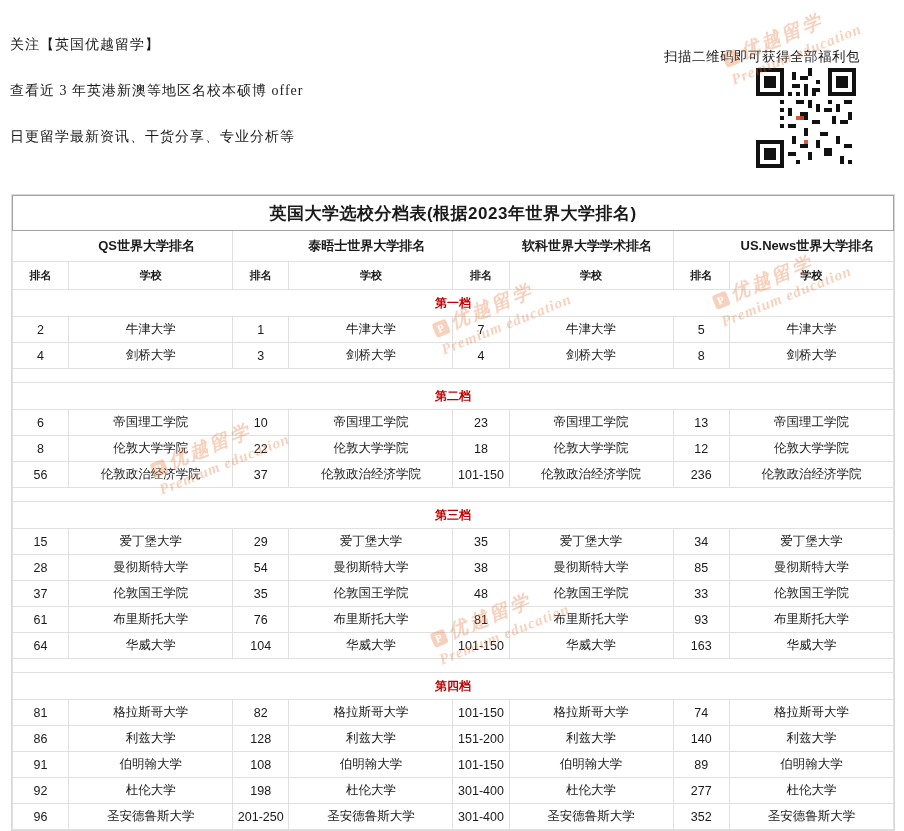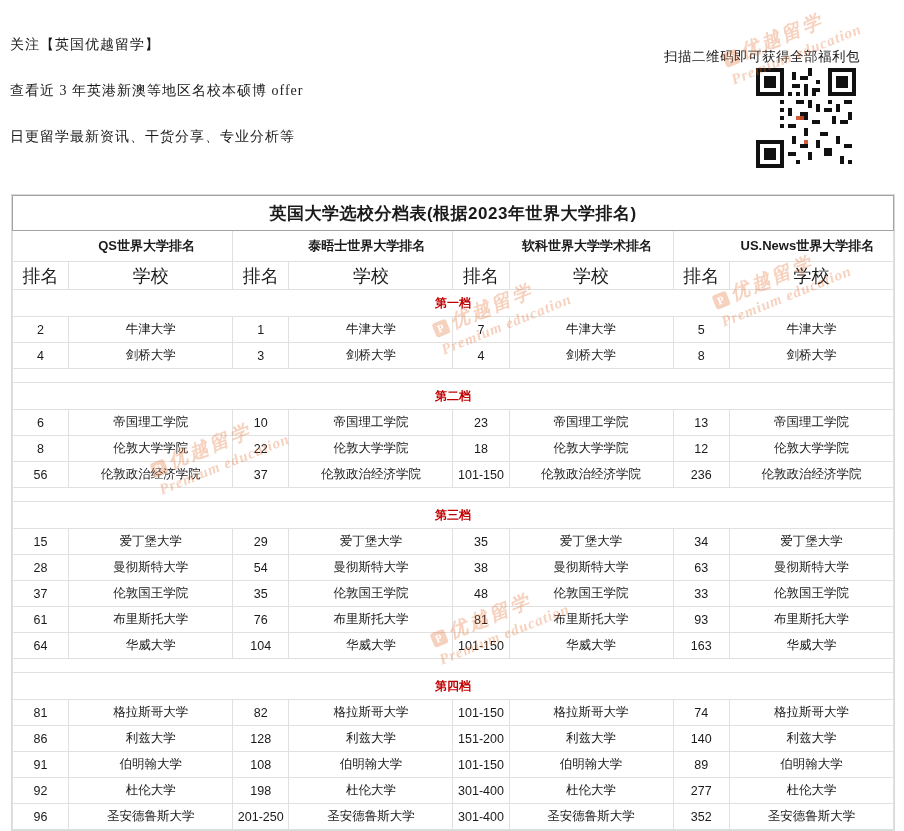--- a/index.html
+++ b/index.html
@@ -126,22 +126,22 @@
     letter-spacing: 0.5px;
   }
   .group-row td {
     height: 30px;
     font-size: 13px;
     font-weight: bold;
     padding-left: 48px;
   }
   .sub-row td {
     height: 27px;
-    font-size: 18px;
-    font-weight: normal;
+    font-size: 11px;
+    font-weight: bold;
   }
   .tier-row td {
     height: 26px;
     color: #c00000;
     font-size: 12px;
     font-weight: bold;
     border-left: 1px solid #e0e0e0;
     border-right: 1px solid #e0e0e0;
   }
   .spacer-row td {
@@ -367,21 +367,21 @@
           <td>34</td>
           <td>爱丁堡大学</td>
         </tr>
         <tr>
           <td>28</td>
           <td>曼彻斯特大学</td>
           <td>54</td>
           <td>曼彻斯特大学</td>
           <td>38</td>
           <td>曼彻斯特大学</td>
-          <td>63</td>
+          <td>85</td>
           <td>曼彻斯特大学</td>
         </tr>
         <tr>
           <td>37</td>
           <td>伦敦国王学院</td>
           <td>35</td>
           <td>伦敦国王学院</td>
           <td>48</td>
           <td>伦敦国王学院</td>
           <td>33</td>

